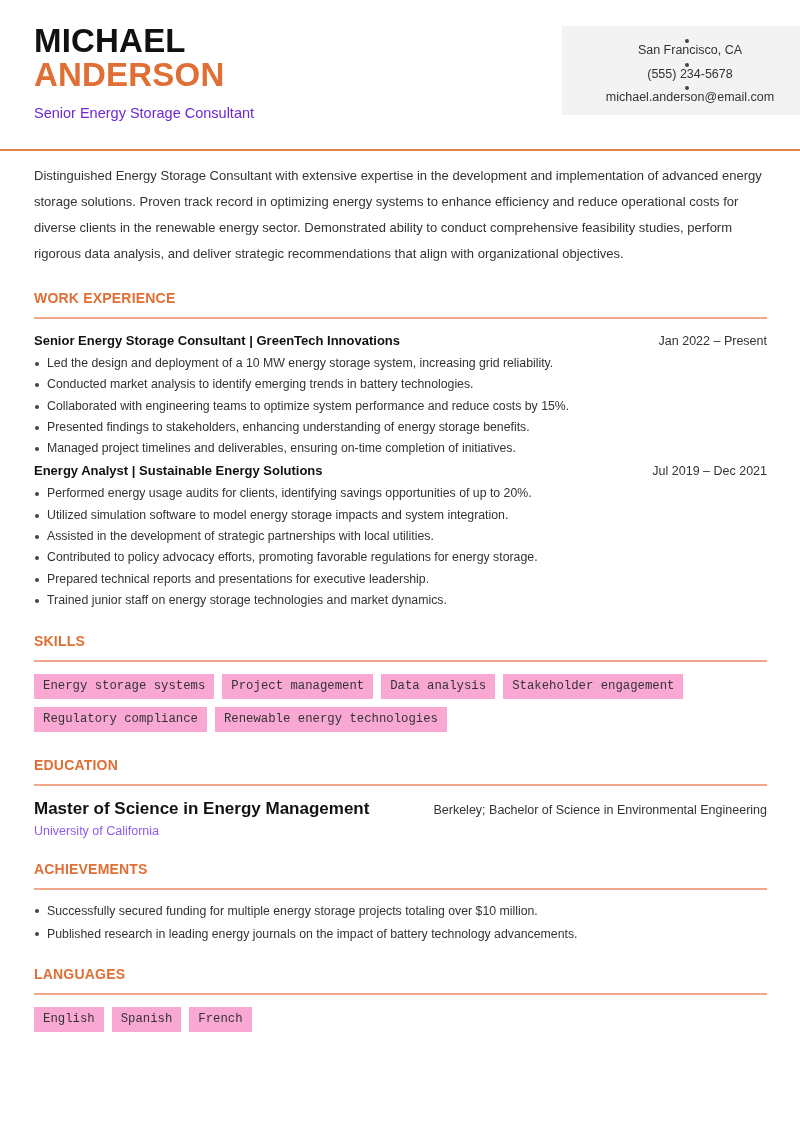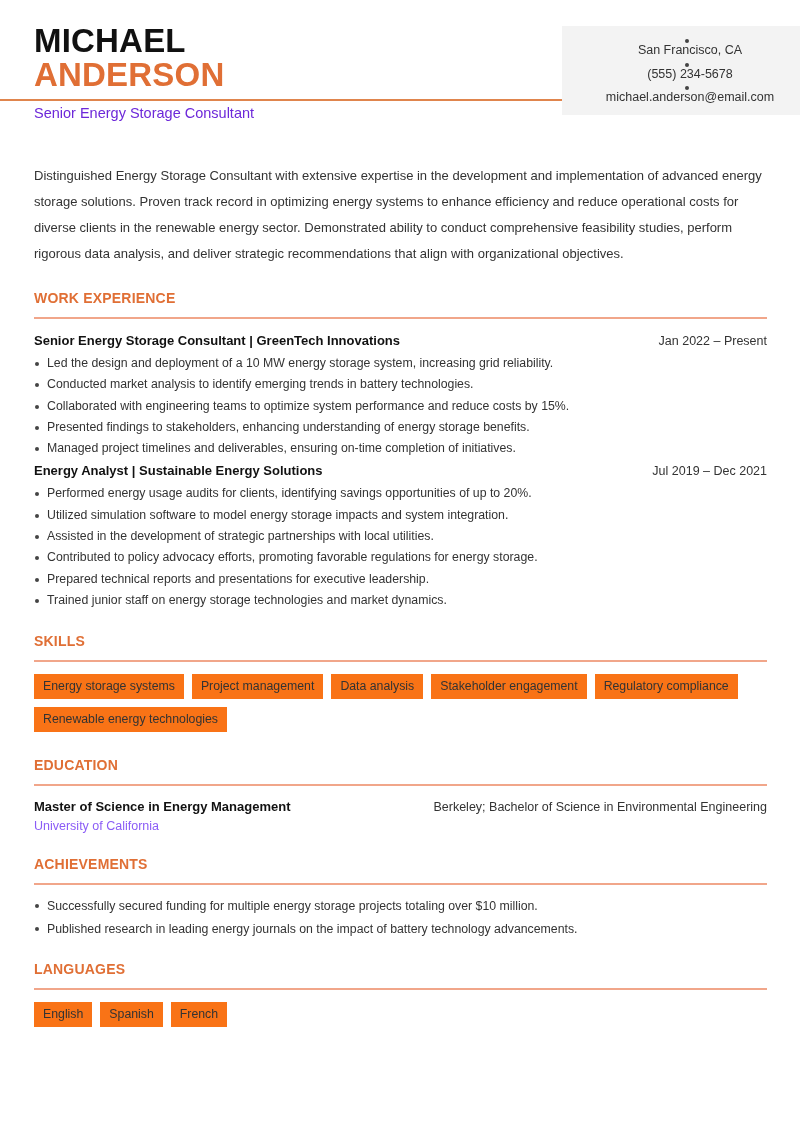--- a/index.html
+++ b/index.html
@@ -1,19 +1,19 @@
 <!DOCTYPE html>
 <html><head>
 <meta charset="utf-8">
 <style>
   * { box-sizing: border-box; margin: 0; padding: 0; }
   html, body { width: 800px; height: 1130px; background: #ffffff; }
   body { font-family: "Liberation Sans", sans-serif; color: #222; position: relative; overflow: hidden; }
 
-  .header { position: relative; height: 101px; border-bottom: 2px solid #e0854d; }
+  .header { position: relative; height: 151px; border-bottom: 2px solid #e0854d; }
   .name-block { position: absolute; left: 34px; top: 24px; }
   .first-name { font-size: 33px; font-weight: 700; color: #111; line-height: 34px; letter-spacing: 0.2px; }
   .last-name { font-size: 33px; font-weight: 700; color: #e06f35; line-height: 34px; letter-spacing: 0.2px; }
   .job-title { font-size: 14.5px; color: #6d28d9; margin-top: 13px; }
 
   .contact-box { position: absolute; left: 562px; top: 26px; width: 238px; height: 89px; background: #f3f3f3; padding: 13px 0 0 18px; }
   .contact-item { display: flex; align-items: center; font-size: 12.5px; color: #333; height: 23.5px; flex-direction: column; }
   .contact-item .dot { width: 4px; height: 4px; background: #444; border-radius: 50%; margin-right: 6px; }
 
   .content { position: absolute; left: 34px; top: 137px; width: 733px; }
@@ -23,24 +23,24 @@
   .section-rule { height: 2px; background: #f1a68a; margin-top: 11px; }
 
   .job-head { display: flex; justify-content: space-between; align-items: baseline; gap: 40px; }
   .job-role { font-size: 13px; font-weight: 700; color: #111; }
   .job-dates { font-size: 12.5px; color: #333; }
   ul.bullets { list-style: none; }
   ul.bullets li { position: relative; padding-left: 13px; font-size: 12.3px; color: #333; height: 21.3px; line-height: 21.3px; }
   ul.bullets li::before { content: ""; position: absolute; left: 1px; top: 9px; width: 4px; height: 4px; background: #444; border-radius: 50%; }
 
   .tags { display: flex; flex-wrap: wrap; gap: 8px 8px; }
-  .tag { background: #f97316; font-size: 12.3px; color: #333; padding: 0 9px; height: 25px; line-height: 25px; }
+  .tag { background: #f9a8d4; font-size: 12.3px; color: #333; padding: 0 9px; height: 25px; line-height: 25px; font-family: Liberation Mono, monospace; }
 
   .edu-row { display: flex; justify-content: space-between; align-items: baseline; }
-  .edu-degree { font-size: 13px; font-weight: 700; color: #111; }
+  .edu-degree { font-size: 17px; font-weight: 700; color: #111; }
   .edu-right { font-size: 12.5px; color: #333; }
   .edu-school { font-size: 12.5px; color: #8b5cf6; margin-top: 5px; }
 </style>
 </head>
 <body>
 
 <div class="header">
   <div class="name-block">
     <div class="first-name">MICHAEL</div>
     <div class="last-name">ANDERSON</div>

